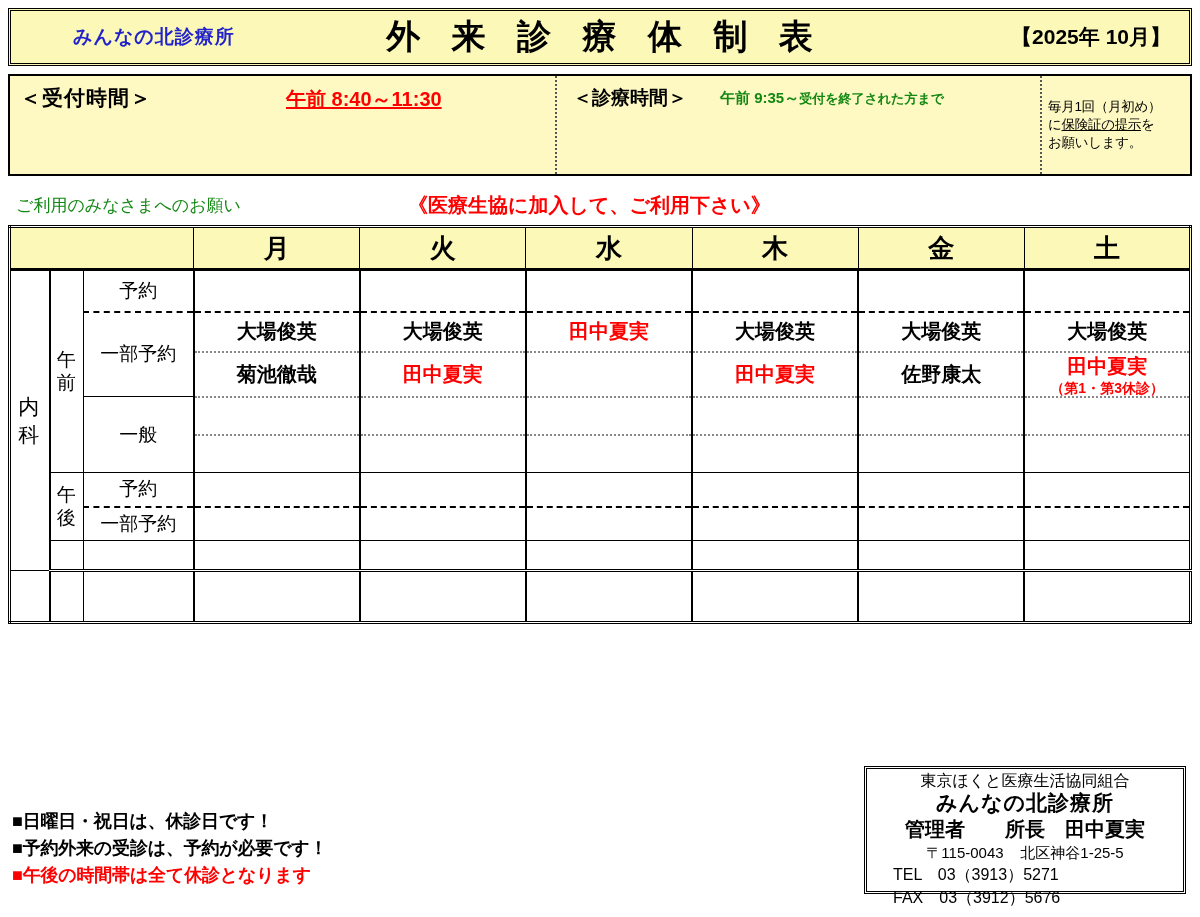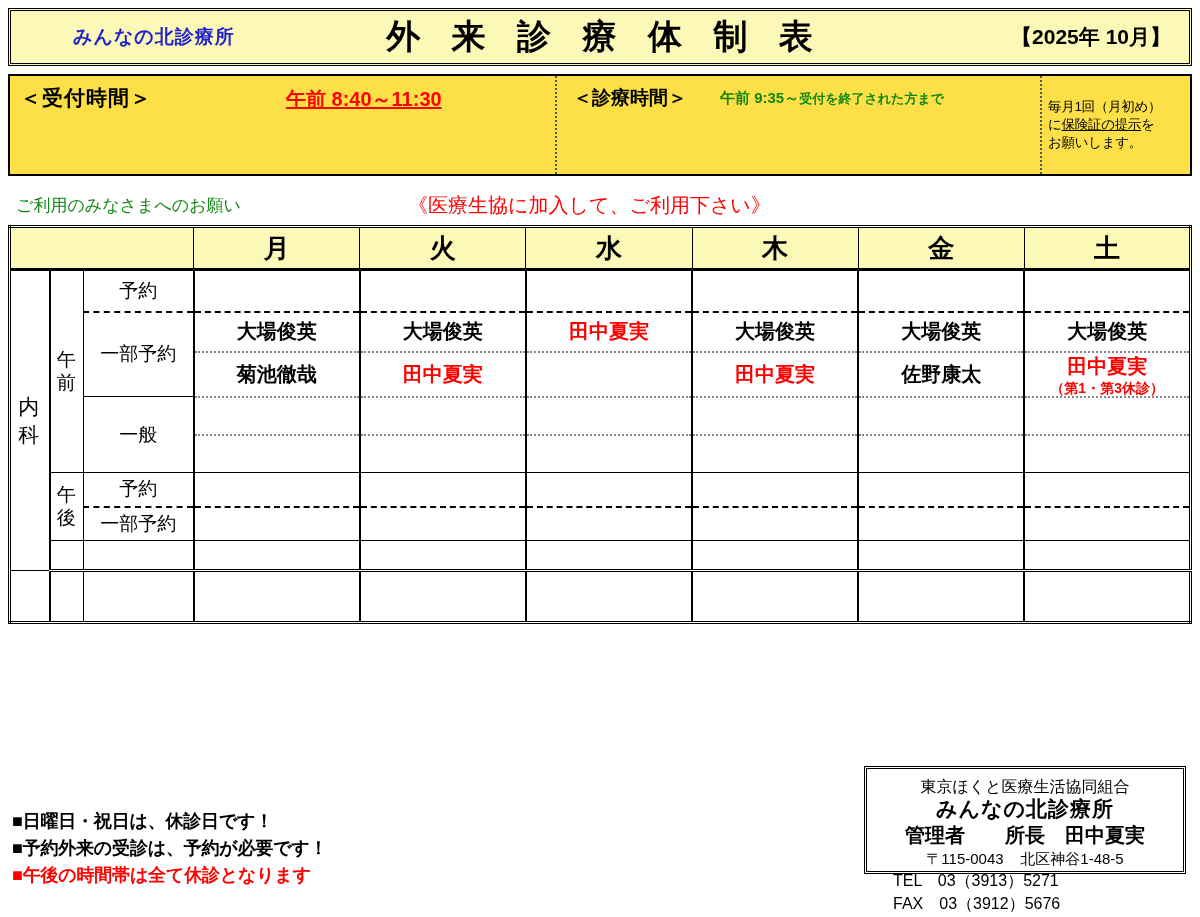--- a/index.html
+++ b/index.html
@@ -32,21 +32,21 @@
     padding-left:10px;
   }
   .banner-month{
     position:absolute;right:18px;top:50%;transform:translateY(-50%);
     font-weight:bold;font-size:21px;letter-spacing:0px;
   }
 
   
   .timebar{
     margin-top:8px;height:102px;border:2px solid #000;
-    box-sizing:border-box;position:relative;background:#fde047;
+    box-sizing:border-box;position:relative;background:#fef9c3;
   }
   .tb-sep{
     position:absolute;top:0;bottom:0;width:0;
     border-left:2px dotted #555;
   }
   .tb-sep.s1{left:545px;}
   .tb-sep.s2{left:1030px;}
 
   .lbl-reception{position:absolute;left:10px;top:8px;font-size:21px;font-weight:bold;letter-spacing:1px;}
   .val-reception{
@@ -65,21 +65,21 @@
   .insurance-note u{text-decoration:underline;}
 
   
   .notice-row{
     margin-top:16px;height:30px;position:relative;
   }
   .notice-left{
     position:absolute;left:8px;top:2px;font-size:17px;color:#128712;font-weight:normal;letter-spacing:0px;
   }
   .notice-right{
-    position:absolute;left:400px;top:0px;font-size:20px;color:#ff0000;font-weight:normal;letter-spacing:0px;
+    position:absolute;left:400px;top:0px;font-size:20px;color:#ff0000;font-weight:bold;letter-spacing:0px;
   }
 
   
   .sched{
     margin-top:3px;
     border-collapse:collapse;
     width:1184px;
     table-layout:fixed;
     border:3px double #000;
   }
@@ -132,23 +132,23 @@
   .r-tail{height:30px;}
   .r-last{height:52px;}
 
   
   .footer{position:absolute;left:8px;top:800px;width:1184px;height:110px;}
   .bullets{position:absolute;left:4px;top:0;font-size:18px;line-height:1.5;font-weight:bold;letter-spacing:-0.2px;}
   .bullets div{white-space:nowrap;}
   .bullets .red{color:#ff0000;}
 
   .infobox{
-    position:absolute;right:6px;top:-42px;width:322px;height:108px;
+    position:absolute;right:6px;top:-42px;width:322px;height:128px;
     border:3px double #000;box-sizing:border-box;
-    text-align:center;background:#fff;padding-top:8px;
+    text-align:center;background:#fff;padding-top:2px;
   }
   .infobox .org{font-size:16px;letter-spacing:0px;line-height:1.2;}
   .infobox .name{font-size:21px;font-weight:bold;letter-spacing:1px;line-height:1.25;}
   .infobox .admin{font-size:20px;font-weight:bold;letter-spacing:0px;line-height:1.3;}
   .infobox .addr{font-size:15px;letter-spacing:0px;line-height:1.45;}
   .infobox .tel,.infobox .fax{font-size:16px;letter-spacing:0px;line-height:1.4;text-align:left;padding-left:26px;}
 </style>
 </head>
 <body>
 
@@ -322,20 +322,20 @@
       <div>■日曜日・祝日は、休診日です！</div>
       <div>■予約外来の受診は、予約が必要です！</div>
       <div class="red">■午後の時間帯は全て休診となります</div>
     </div>
 
     <div class="infobox">
       <div class="org">東京ほくと医療生活協同組合</div>
       <div class="name">みんなの北診療所</div>
       <div class="admin">管理者　　所長　田中夏実</div>
       <div class="addr">
-        <span>〒115-0043</span>&nbsp;&nbsp;&nbsp;&nbsp;<span>北区神谷1-48-5</span>
+        <span>〒115-0043</span>&nbsp;&nbsp;&nbsp;&nbsp;<span>北区神谷1-25-5</span>
       </div>
       <div class="tel">TEL　03（3913）5271</div>
       <div class="fax">FAX　03（3912）5676</div>
     </div>
   </div>
 
 </div>
 
 </body></html>

